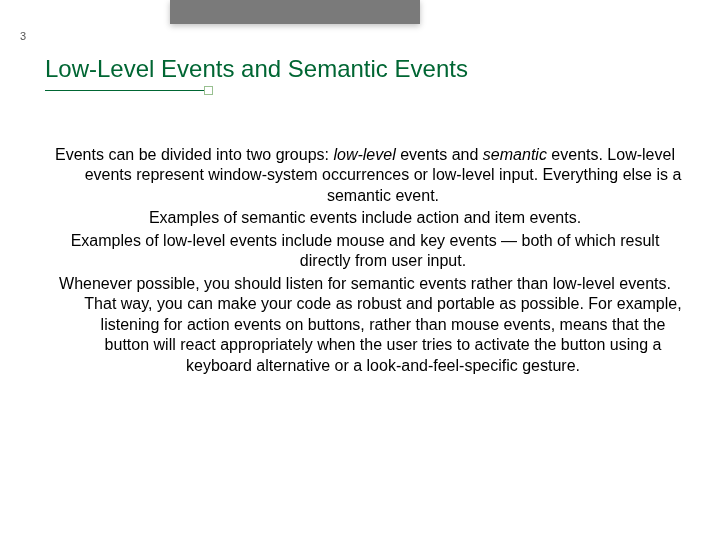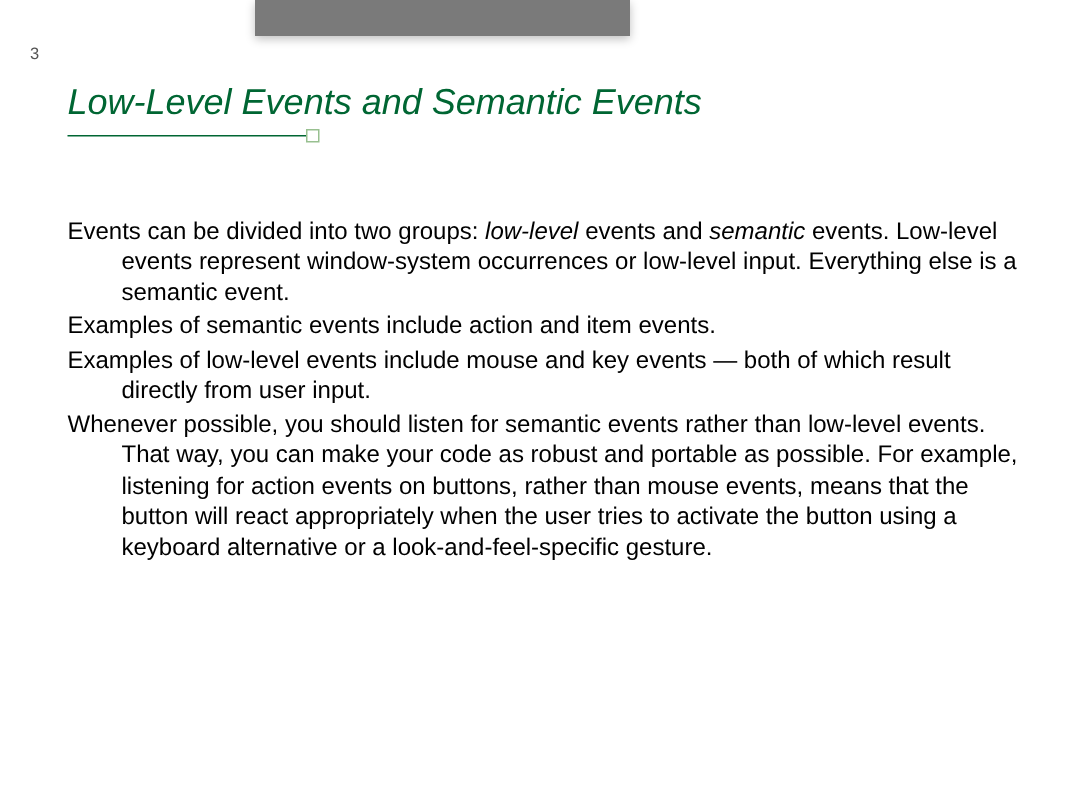--- a/index.html
+++ b/index.html
@@ -34,21 +34,20 @@
     background: #7a7a7a;
     box-shadow: 0 2px 6px rgba(0,0,0,0.25);
   }
   .title {
     position: absolute;
     top: 55px;
     left: 45px;
     font-size: 24px;
     color: #006633;
     font-weight: normal;
-    font-style: italic;
   }
   .title-underline {
     position: absolute;
     top: 90px;
     left: 45px;
     width: 160px;
     border-top: 1px solid #006633;
   }
   .accent-sq {
     position: absolute;
@@ -65,20 +64,21 @@
     left: 45px;
     right: 35px;
     font-size: 16px;
     line-height: 1.28;
     color: #000;
   }
   .body p {
     margin: 0 0 2px 0;
     padding-left: 36px;
     text-indent: -36px;
+    text-align: center;
   }
   .ital { font-style: italic; }
 </style>
 </head>
 <body>
 
 <div class="slide">
 
   <div class="page-number">3</div>
 

